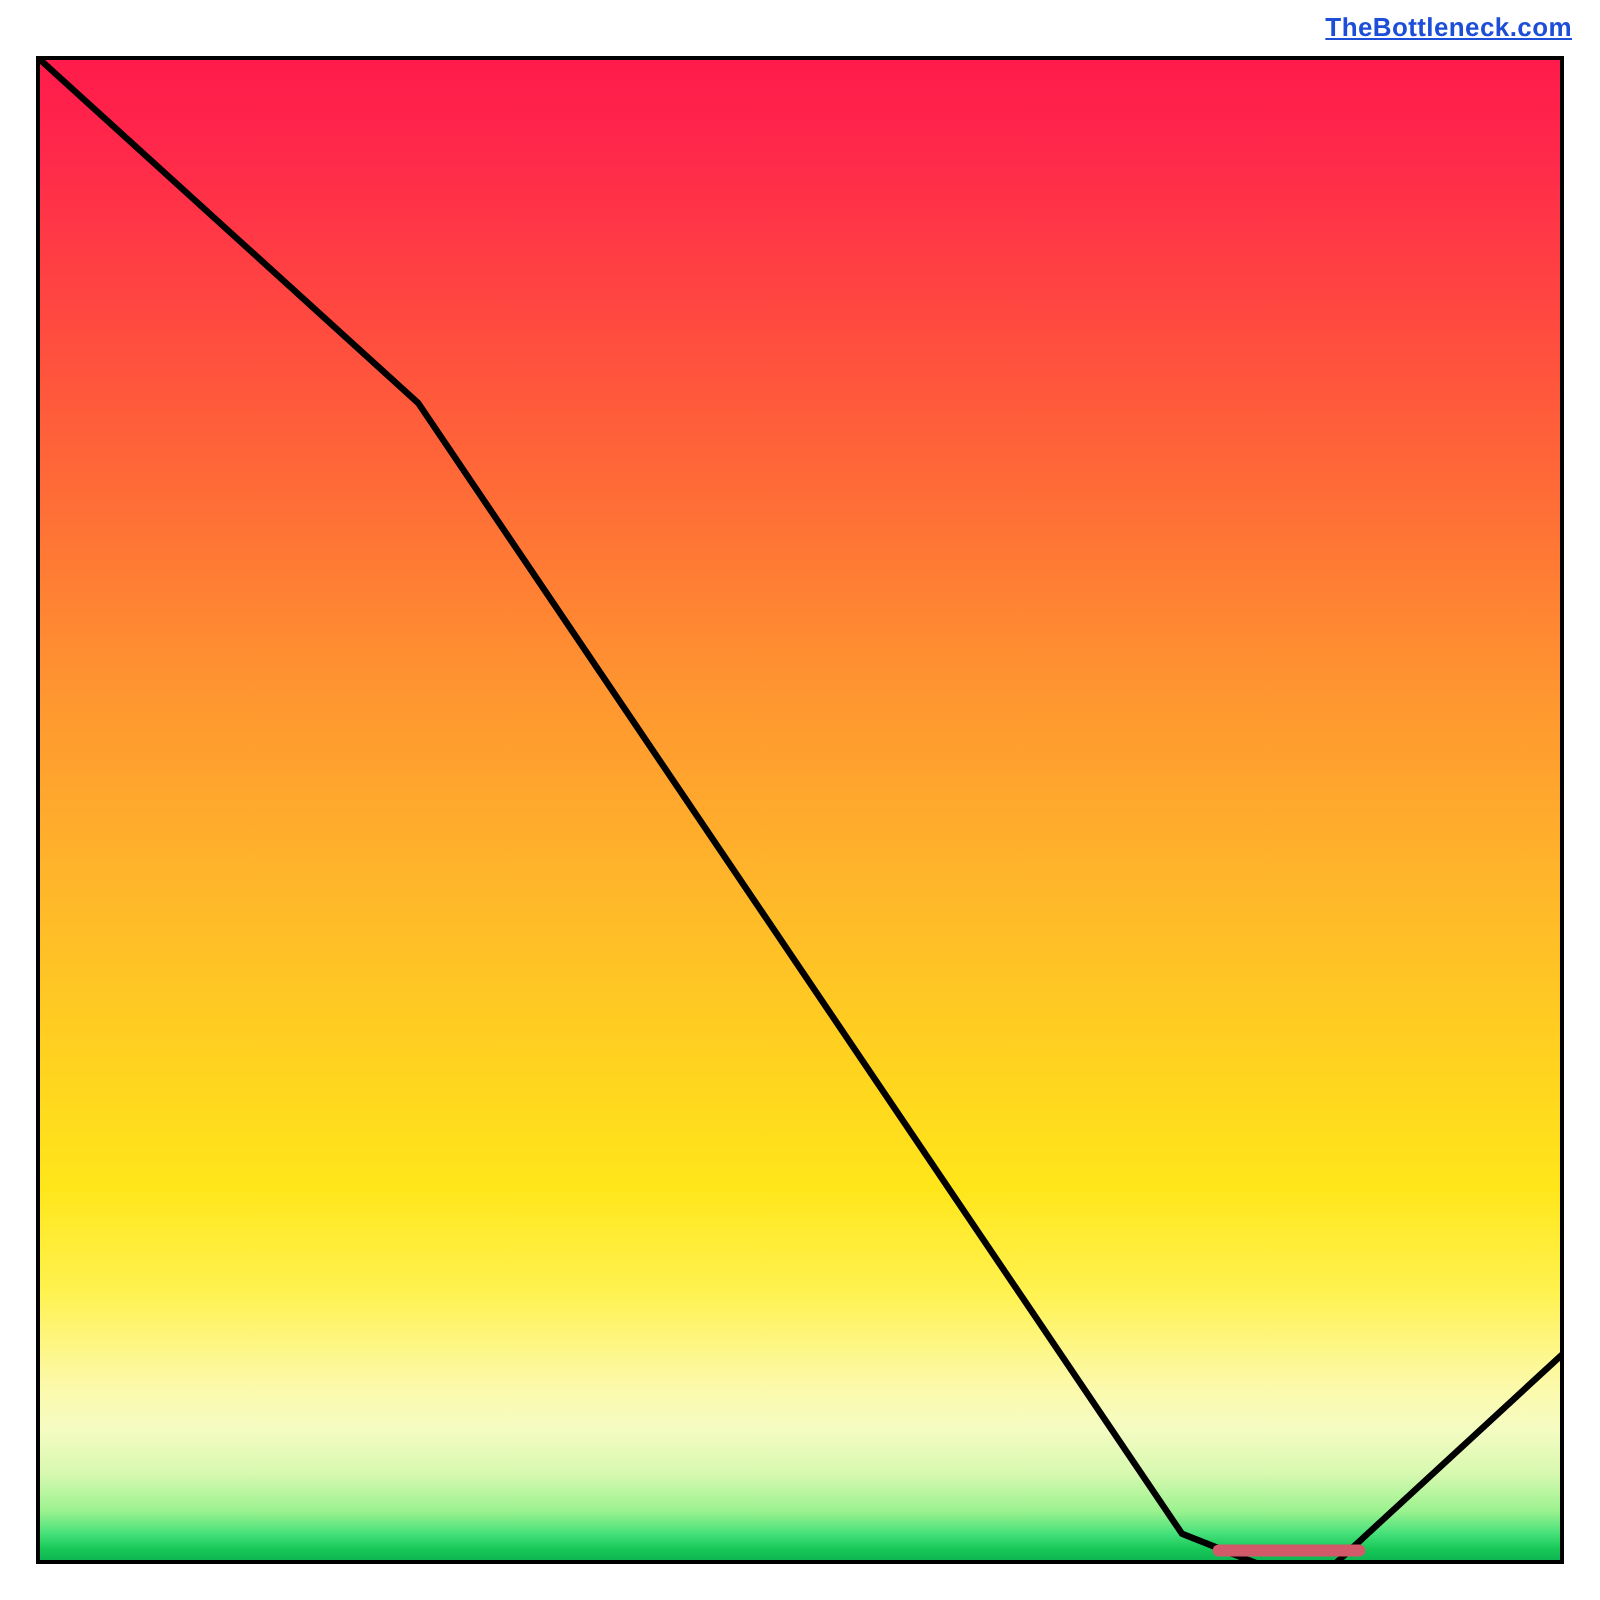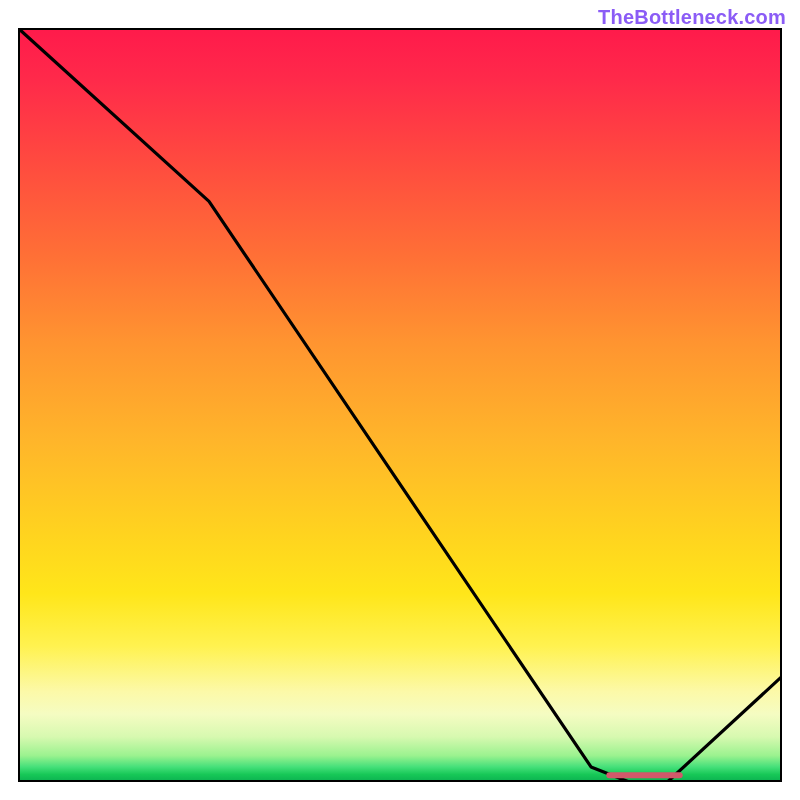--- a/index.html
+++ b/index.html
@@ -13,25 +13,26 @@
   }
   .wrap {
     position: relative;
     width: 800px;
     height: 800px;
   }
   .watermark {
     position: absolute;
     top: 6px;
     right: 14px;
-    font-size: 20px;
+    font-size: 13px;
     font-weight: 600;
-    color: #8b5cf6;
+    color: #1d4ed8;
     letter-spacing: 0.2px;
     z-index: 10;
+    text-decoration: underline;
   }
   .chart-area {
     position: absolute;
     left: 18px;
     top: 28px;
     width: 764px;   
     height: 754px;  
     box-sizing: border-box;
   }
   .gradient {

